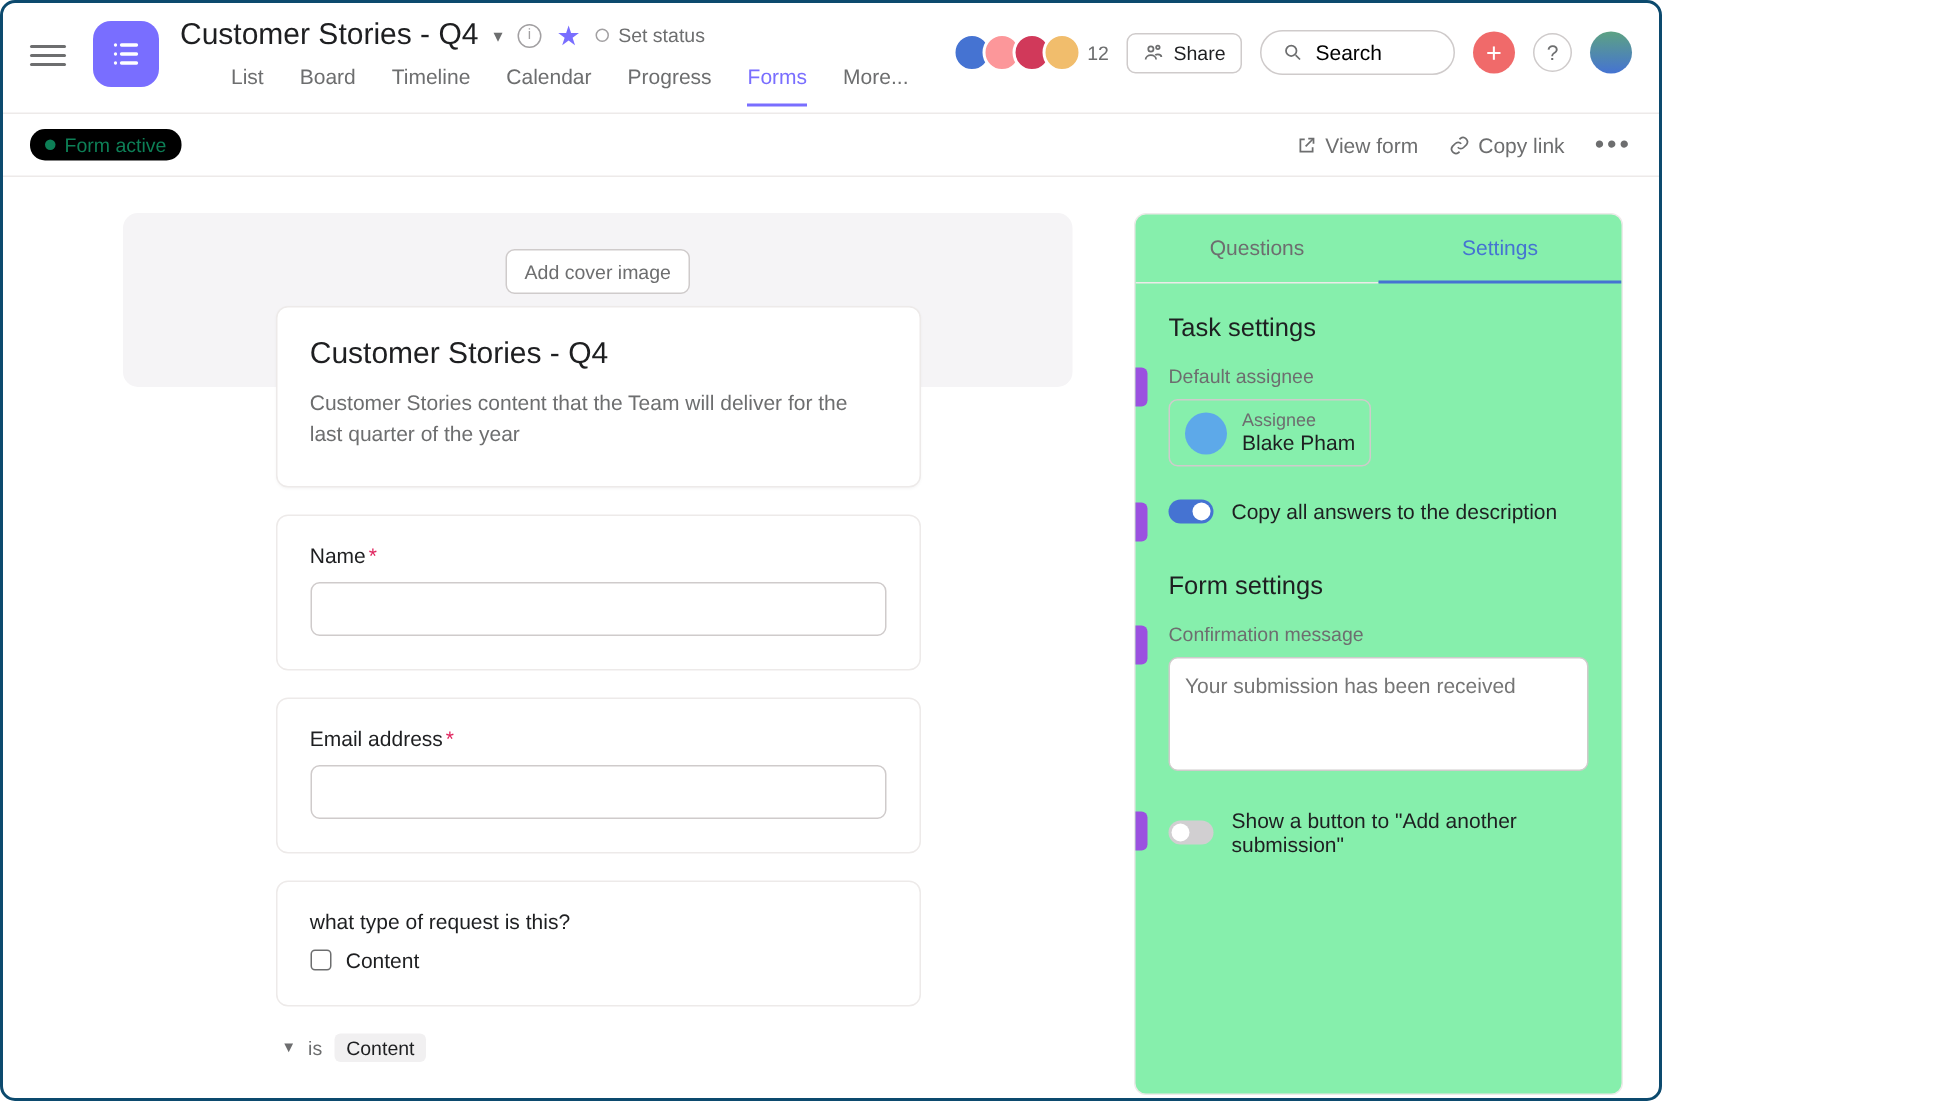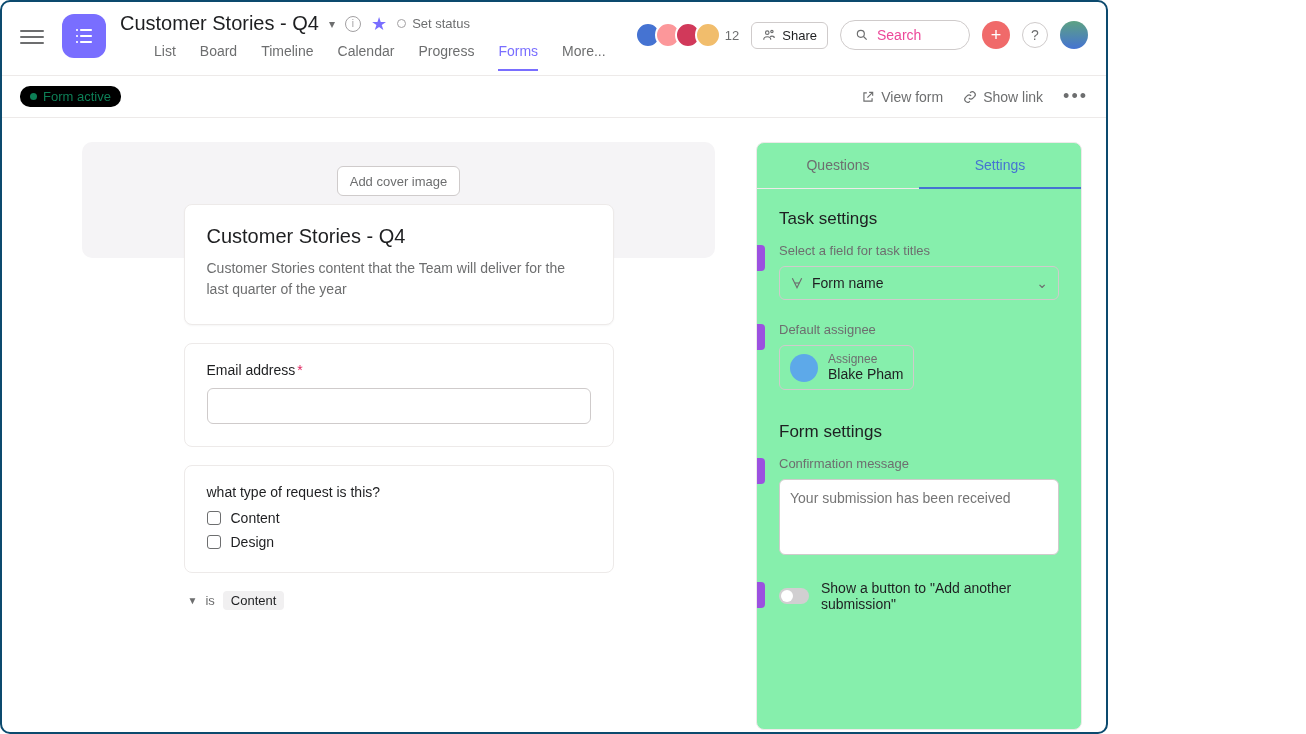--- a/index.html
+++ b/index.html
@@ -19,21 +19,21 @@
   .title-col { display:flex; flex-direction:column; }
   .tabs { display:flex; gap:24px; margin-top:8px;margin-left:34px; }
   .tab { font-size:14px; color:#6d6e6f; padding-bottom:10px; cursor:pointer; }
   .tab.active { color:#796eff; border-bottom: 2px solid #796eff; }
   .topbar-right { margin-left:auto; display:flex; align-items:center; gap:12px; margin-top:8px; }
   .avatars { display:flex; align-items:center; }
   .avatar { width:26px; height:26px; border-radius:50%; border:2px solid #fff; margin-left:-6px; }
   .av1 { background:#4573d2;} .av2 { background:#fc979a;} .av3{background:#d1395a;} .av4{background:#f1bd6c;}
   .av-count { font-size:13px; color:#6d6e6f; margin-left:4px;}
   .share-btn { border:1px solid #cfcbcb; border-radius:6px; padding:5px 10px; font-size:13px; display:flex; align-items:center; gap:6px; cursor:pointer; background:#fff;}
-  .search { border:1px solid #cfcbcb; border-radius:18px; padding:6px 14px; display:flex; align-items:center; gap:8px; width:130px; color:#ec4899;}
+  .search { border:1px solid #cfcbcb; border-radius:18px; padding:6px 14px; display:flex; align-items:center; gap:8px; width:130px; color:#000000;}
   .plus-btn { width:28px; height:28px; border-radius:50%; background:#f06a6a; color:#fff; display:flex; align-items:center; justify-content:center; font-size:18px; cursor:pointer;}
   .help-btn { width:26px; height:26px; border-radius:50%; border:1px solid #cfcbcb; display:flex; align-items:center; justify-content:center; color:#6d6e6f; cursor:pointer;}
   .me-avatar { width:28px; height:28px; border-radius:50%; background:linear-gradient(#5da283,#4573d2);}
   .subbar { display:flex; align-items:center; padding:10px 18px; border-bottom:1px solid #edeae9; }
   .badge { background:#000000; color:#0d7f56; font-size:13px; padding:3px 10px; border-radius:10px; display:flex; align-items:center; gap:6px;}
   .badge-dot{ width:7px;height:7px;border-radius:50%; background:#0d7f56;}
   .subbar-right{ margin-left:auto; display:flex; gap:20px; align-items:center; color:#6d6e6f;}
   .subbar-right .act{ display:flex; gap:6px; align-items:center; cursor:pointer; font-size:14px;text-align:center;}
   .more-dots{ font-size:18px; letter-spacing:2px; cursor:pointer;}
   .body { display:flex; height: calc(100% - 74px - 44px); }
@@ -159,90 +159,85 @@
             <path d="M20 4l-9 9"></path>
             <path d="M19 14v5H5V5h5"></path>
           </svg>
         <span>View form</span>
       </div>
       <div class="act">
         <svg width="14" height="14" viewBox="0 0 24 24" fill="none" stroke="#6d6e6f" stroke-width="2">
             <path d="M10 14a5 5 0 0 0 7 0l3-3a5 5 0 0 0-7-7l-1 1"></path>
             <path d="M14 10a5 5 0 0 0-7 0l-3 3a5 5 0 0 0 7 7l1-1"></path>
           </svg>
-        <span>Show link</span>
+        <span>Copy link</span>
       </div>
       <div class="more-dots">•••</div>
     </div>
   </div>
 
   <div class="body">
     <div class="form-area">
       <div class="cover">
         <button class="cover-btn">Add cover image</button>
       </div>
       <div class="card title-card">
         <h2>Customer Stories - Q4</h2>
         <p>Customer Stories content that the Team will deliver for the last quarter of the year</p>
+      </div>
+      <div class="field-card">
+        <div class="field-label"><span>Name</span><span class="req">*</span></div>
+        <div class="text-input"></div>
       </div>
       <div class="field-card">
         <div class="field-label"><span>Email address</span><span class="req">*</span></div>
         <div class="text-input"></div>
       </div>
       <div class="field-card">
         <div class="field-label">what type of request is this?</div>
         <div class="check-row">
             <span class="cb"></span>
             <span>Content</span>
           </div>
-        <div class="check-row">
-            <span class="cb"></span>
-            <span>Design</span>
-          </div>
       </div>
       <div class="rule-row">
         <span class="caret">▼</span>
         <span>is</span>
         <span class="chip">Content</span>
       </div>
     </div>
 
     <div class="right-panel">
       <div class="panel-tabs">
         <div class="panel-tab">Questions</div>
         <div class="panel-tab active">Settings</div>
       </div>
       <div class="panel-body">
         <div class="section-h">Task settings</div>
 
-        <div class="step-row">
-          <div class="num">1</div>
-          <div class="sublabel">Select a field for task titles</div>
-          <div class="select-box">
-            <svg width="14" height="14" viewBox="0 0 24 24" fill="none" stroke="#6d6e6f" stroke-width="2">
-                <path d="M4 4l8 16 8-16"></path>
-                <line x1="8" y1="12" x2="16" y2="12"></line>
-              </svg>
-            <span>Form name</span>
-            <span class="cd">⌄</span>
-          </div>
-        </div>
 
         <div class="step-row">
           <div class="num">2</div>
           <div class="sublabel">Default assignee</div>
           <div class="assignee-box">
             <div class="assignee-av"></div>
             <div class="assn-col">
               <span class="sm">Assignee</span>
               <span>Blake Pham</span>
             </div>
           </div>
         </div>
 
+        <div class="step-row">
+          <div class="num">3</div>
+          <div class="toggle-row">
+            <div class="toggle"></div>
+            <span>Copy all answers to the description</span>
+          </div>
+        </div>
 
         <div class="section-h" style="margin-top:32px;">Form settings</div>
 
         <div class="step-row">
           <div class="num">4</div>
           <div class="sublabel">Confirmation message</div>
           <textarea class="textarea" placeholder="Your submission has been received" style=""></textarea>
         </div>
 
         <div class="step-row">

